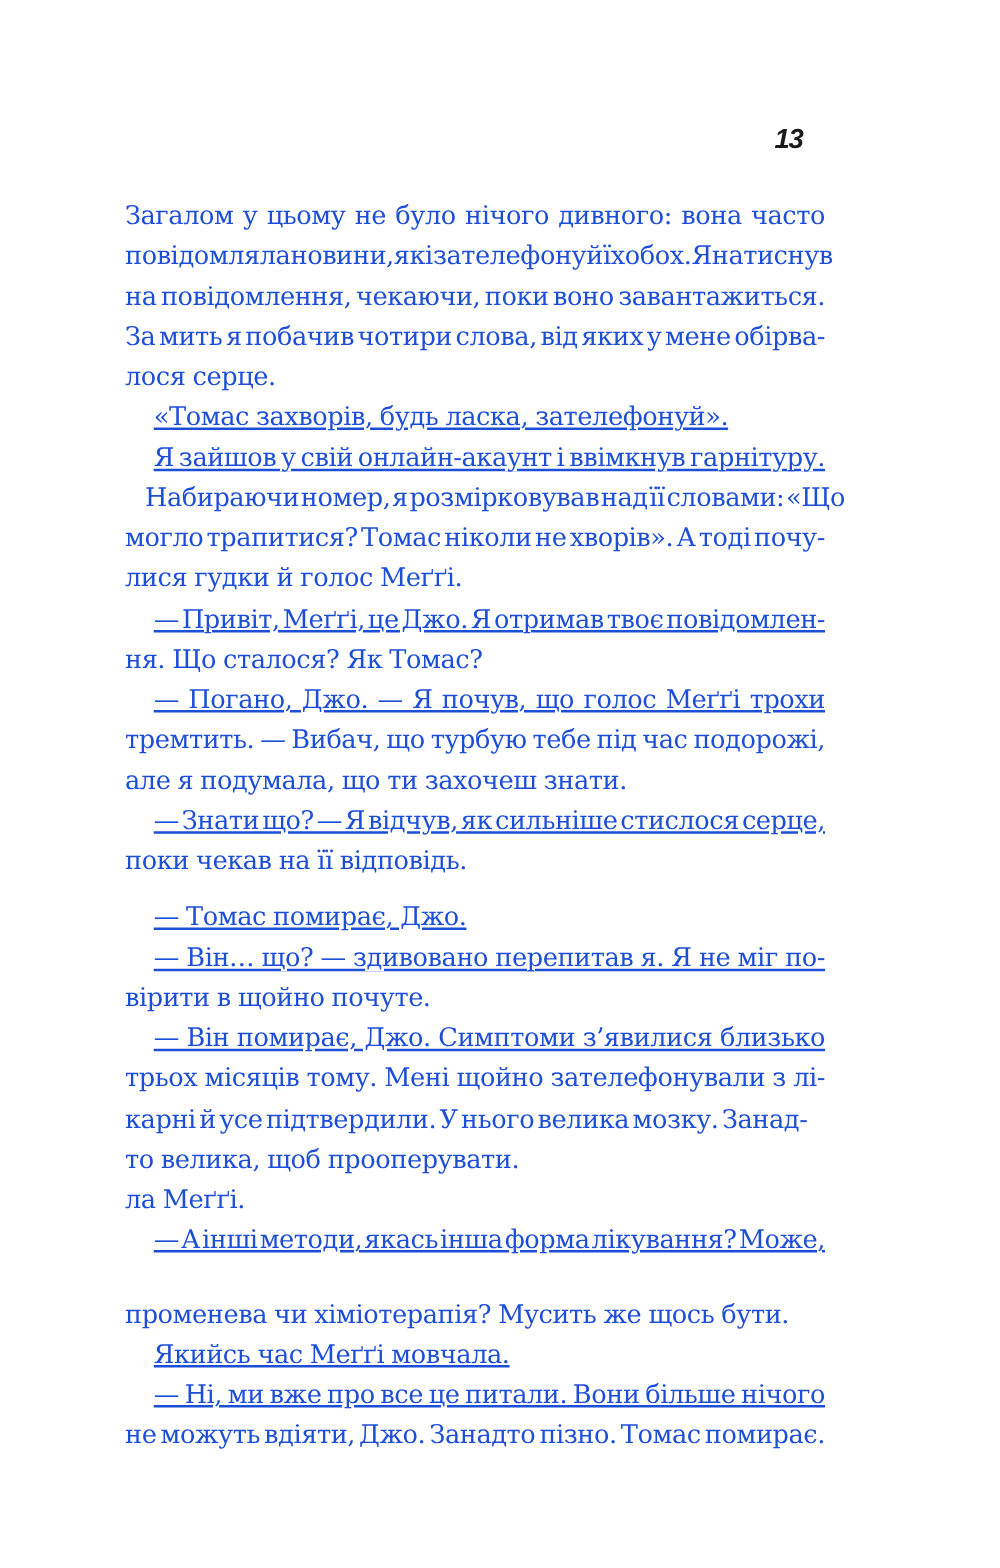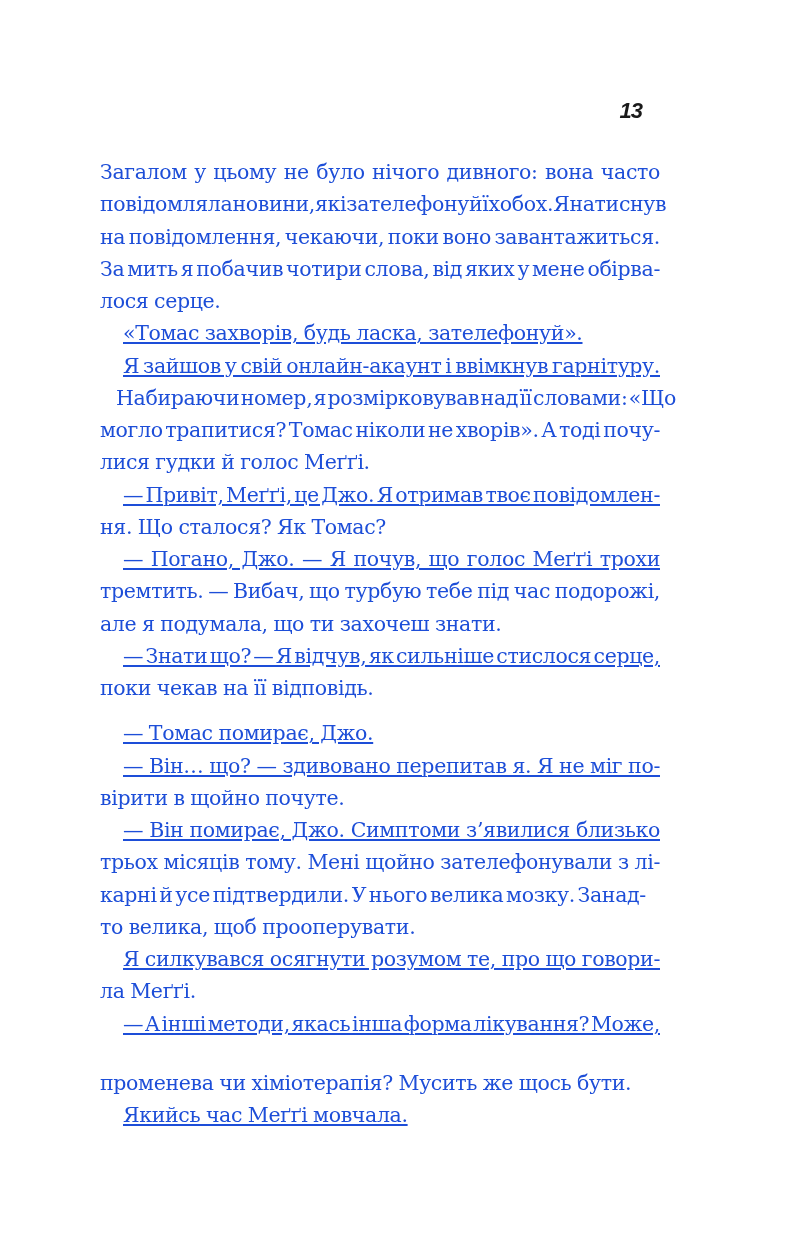--- a/index.html
+++ b/index.html
@@ -74,19 +74,20 @@
       <span class="line last" style="display: block;">але я подумала, що ти захочеш знати.</span>
       <span class="line indent" style="display: block; word-spacing: -3.84549px; text-align-last: left;">— Знати що? — Я відчув, як сильніше стислося серце,</span>
       <span class="line last" style="display: block;">поки чекав на її відповідь.</span>
       <span class="line indent last" style="display: block; margin-top: 13px;">— Томас помирає, Джо.</span>
       <span class="line indent" style="display: block; word-spacing: -0.3125px; text-align-last: left;">— Він… що? — здивовано перепитав я. Я не міг по-</span>
       <span class="line last" style="display: block;">вірити в щойно почуте.</span>
       <span class="line indent" style="display: block; word-spacing: -0.140625px; text-align-last: left;">— Він помирає, Джо. Симптоми з’явилися близько</span>
       <span class="line" style="display: block; word-spacing: -0.341518px; text-align-last: left;">трьох місяців тому. Мені щойно зателефонували з лі-</span>
       <span class="line" style="display: block; word-spacing: -3.45312px; text-align-last: left;">карні й усе підтвердили. У нього велика мозку. Занад-</span>
       <span class="line last" style="display: block;">то велика, щоб прооперувати.</span>
-      <span class="line indent" style="display: block; word-spacing: -0.5px; text-align-last: left;">Я силкувався осягнути розумом те, про що говори-</span>
       <span class="line last" style="display: block;">ла Меґґі.</span>
       <span class="line indent" style="display: block; word-spacing: -4.51953px; text-align-last: left;">— А інші методи, якась інша форма лікування? Може,</span>
       <span class="line last" style="display: block; margin-top: 27px;">променева чи хіміотерапія? Мусить же щось бути.</span>
       <span class="line indent last" style="display: block;">Якийсь час Меґґі мовчала.</span>
+      <span class="line indent" style="display: block; word-spacing: -1.61563px; text-align-last: left;">— Ні, ми вже про все це питали. Вони більше нічого</span>
+      <span class="line" style="display: block; word-spacing: -2.88839px; text-align-last: left;">не можуть вдіяти, Джо. Занадто пізно. Томас помирає.</span>
     </div>
 </div>
 
 </body></html>

